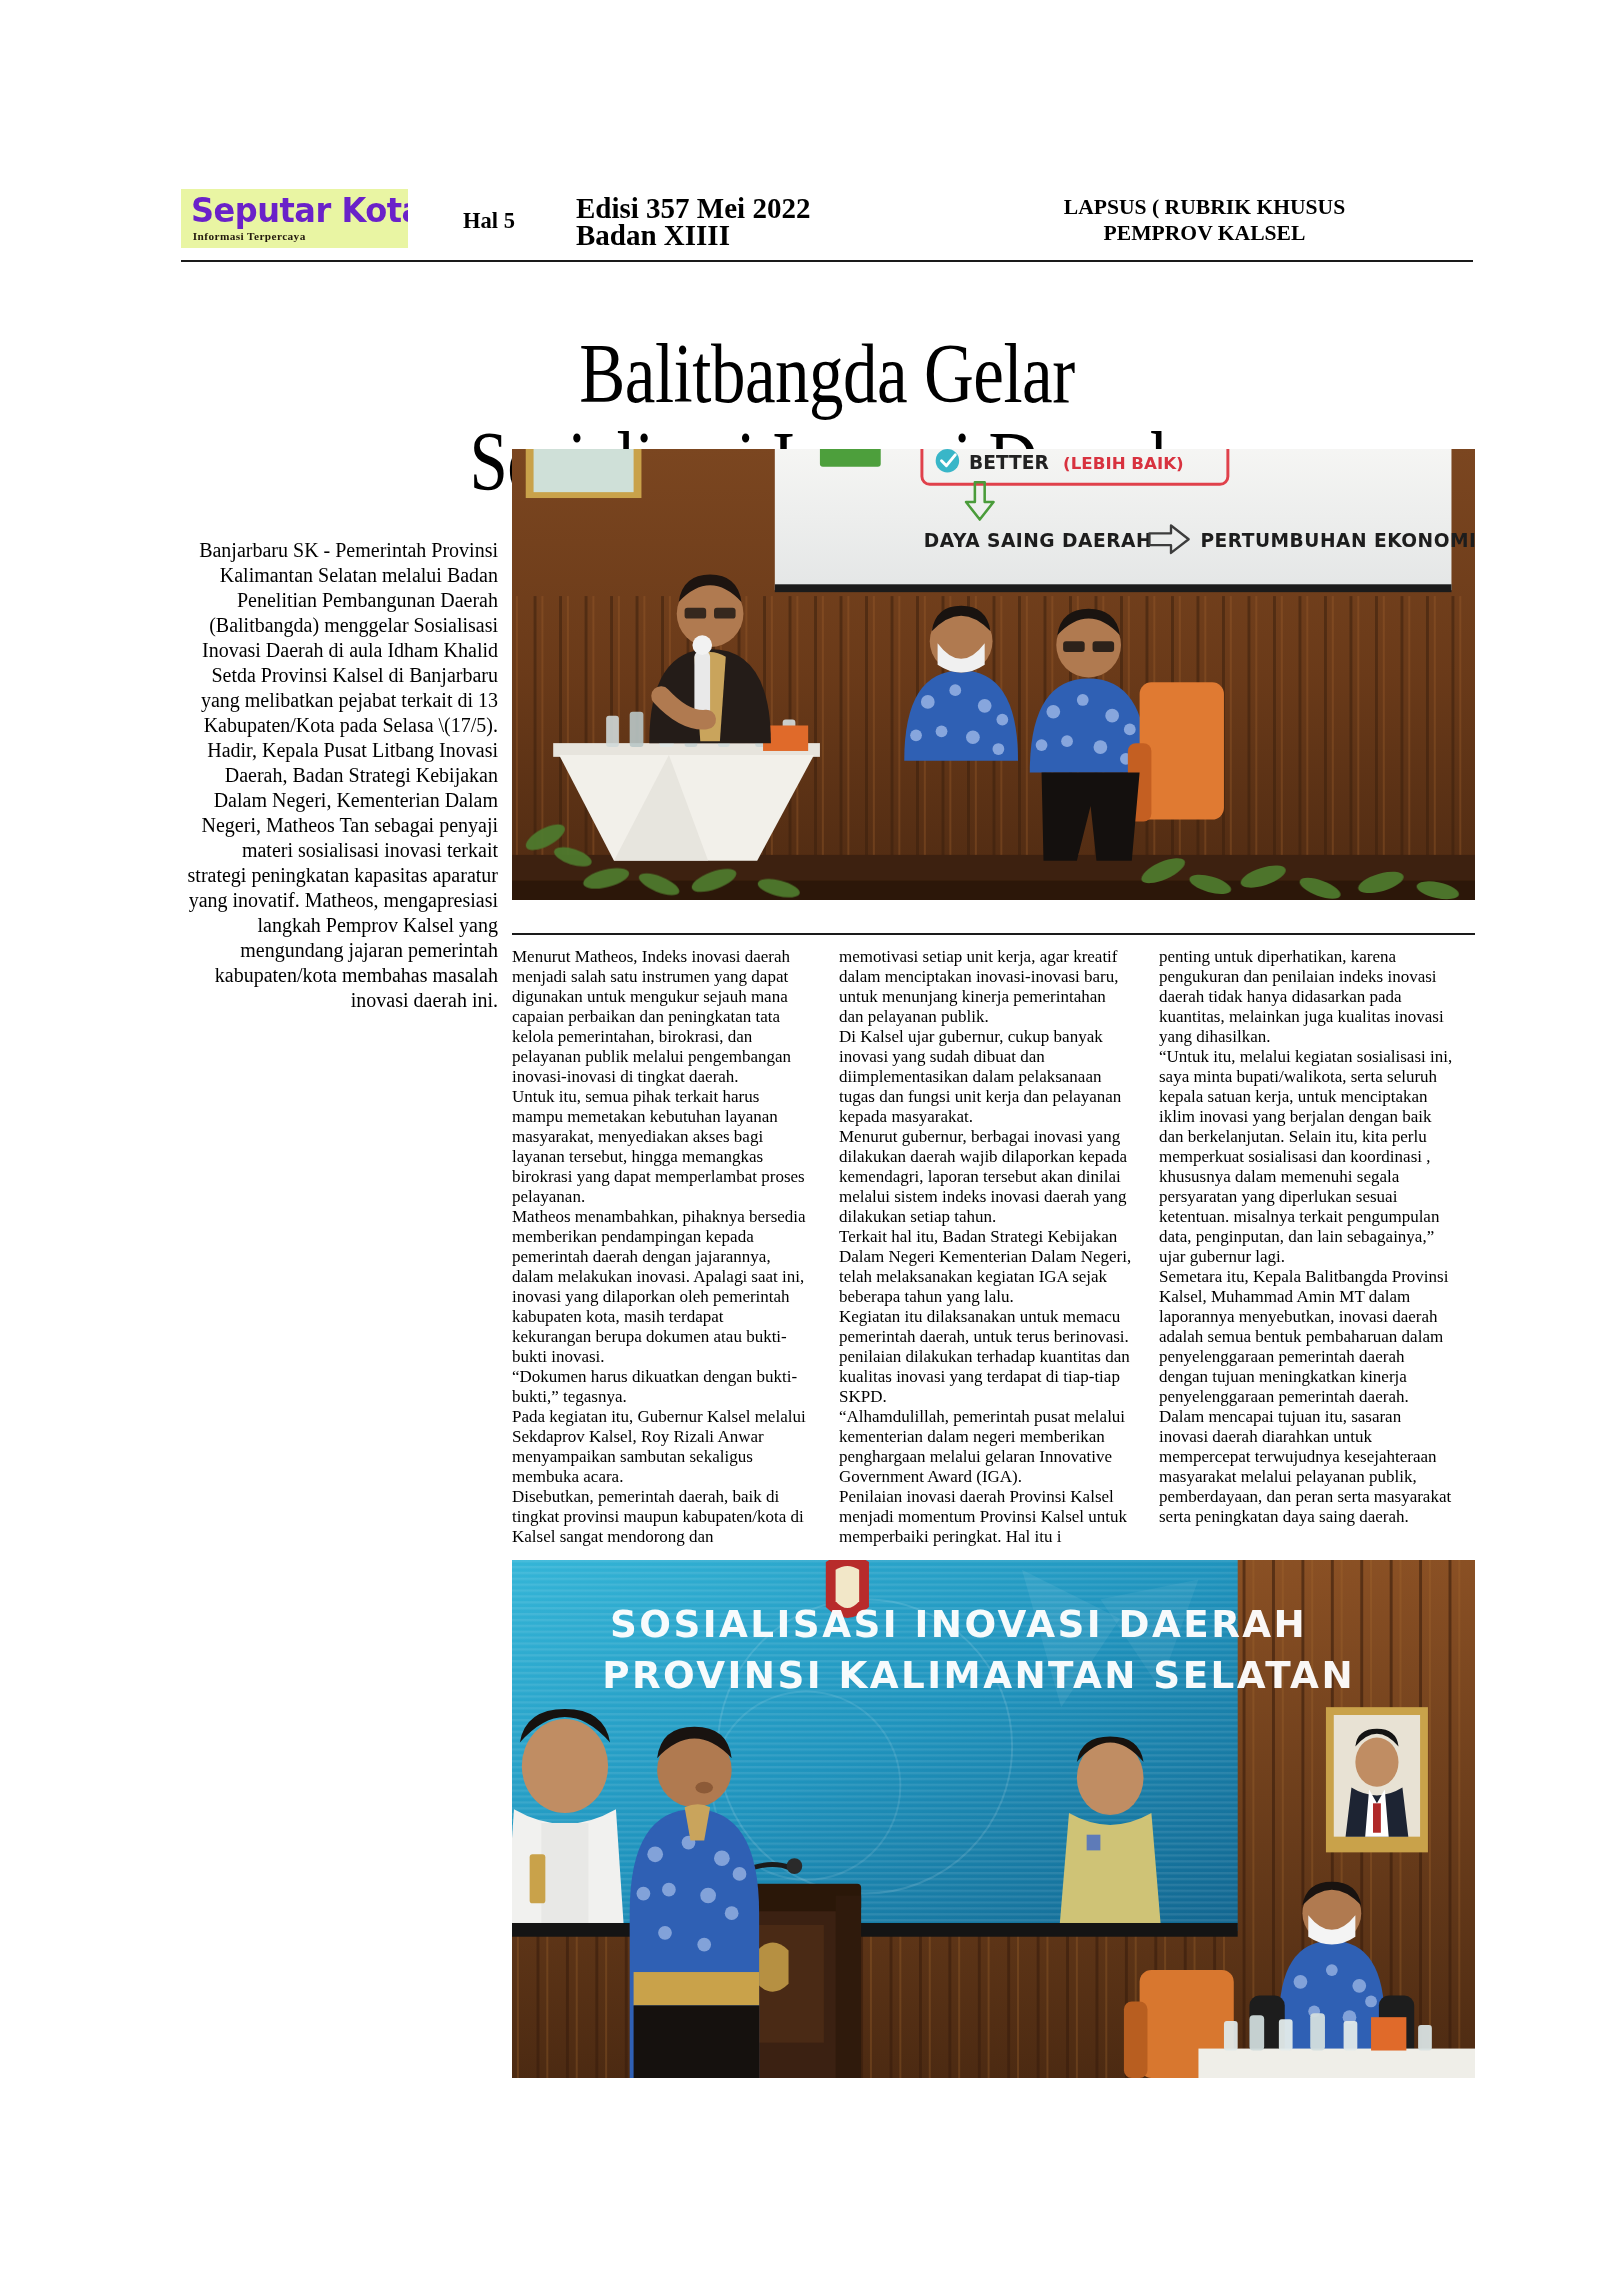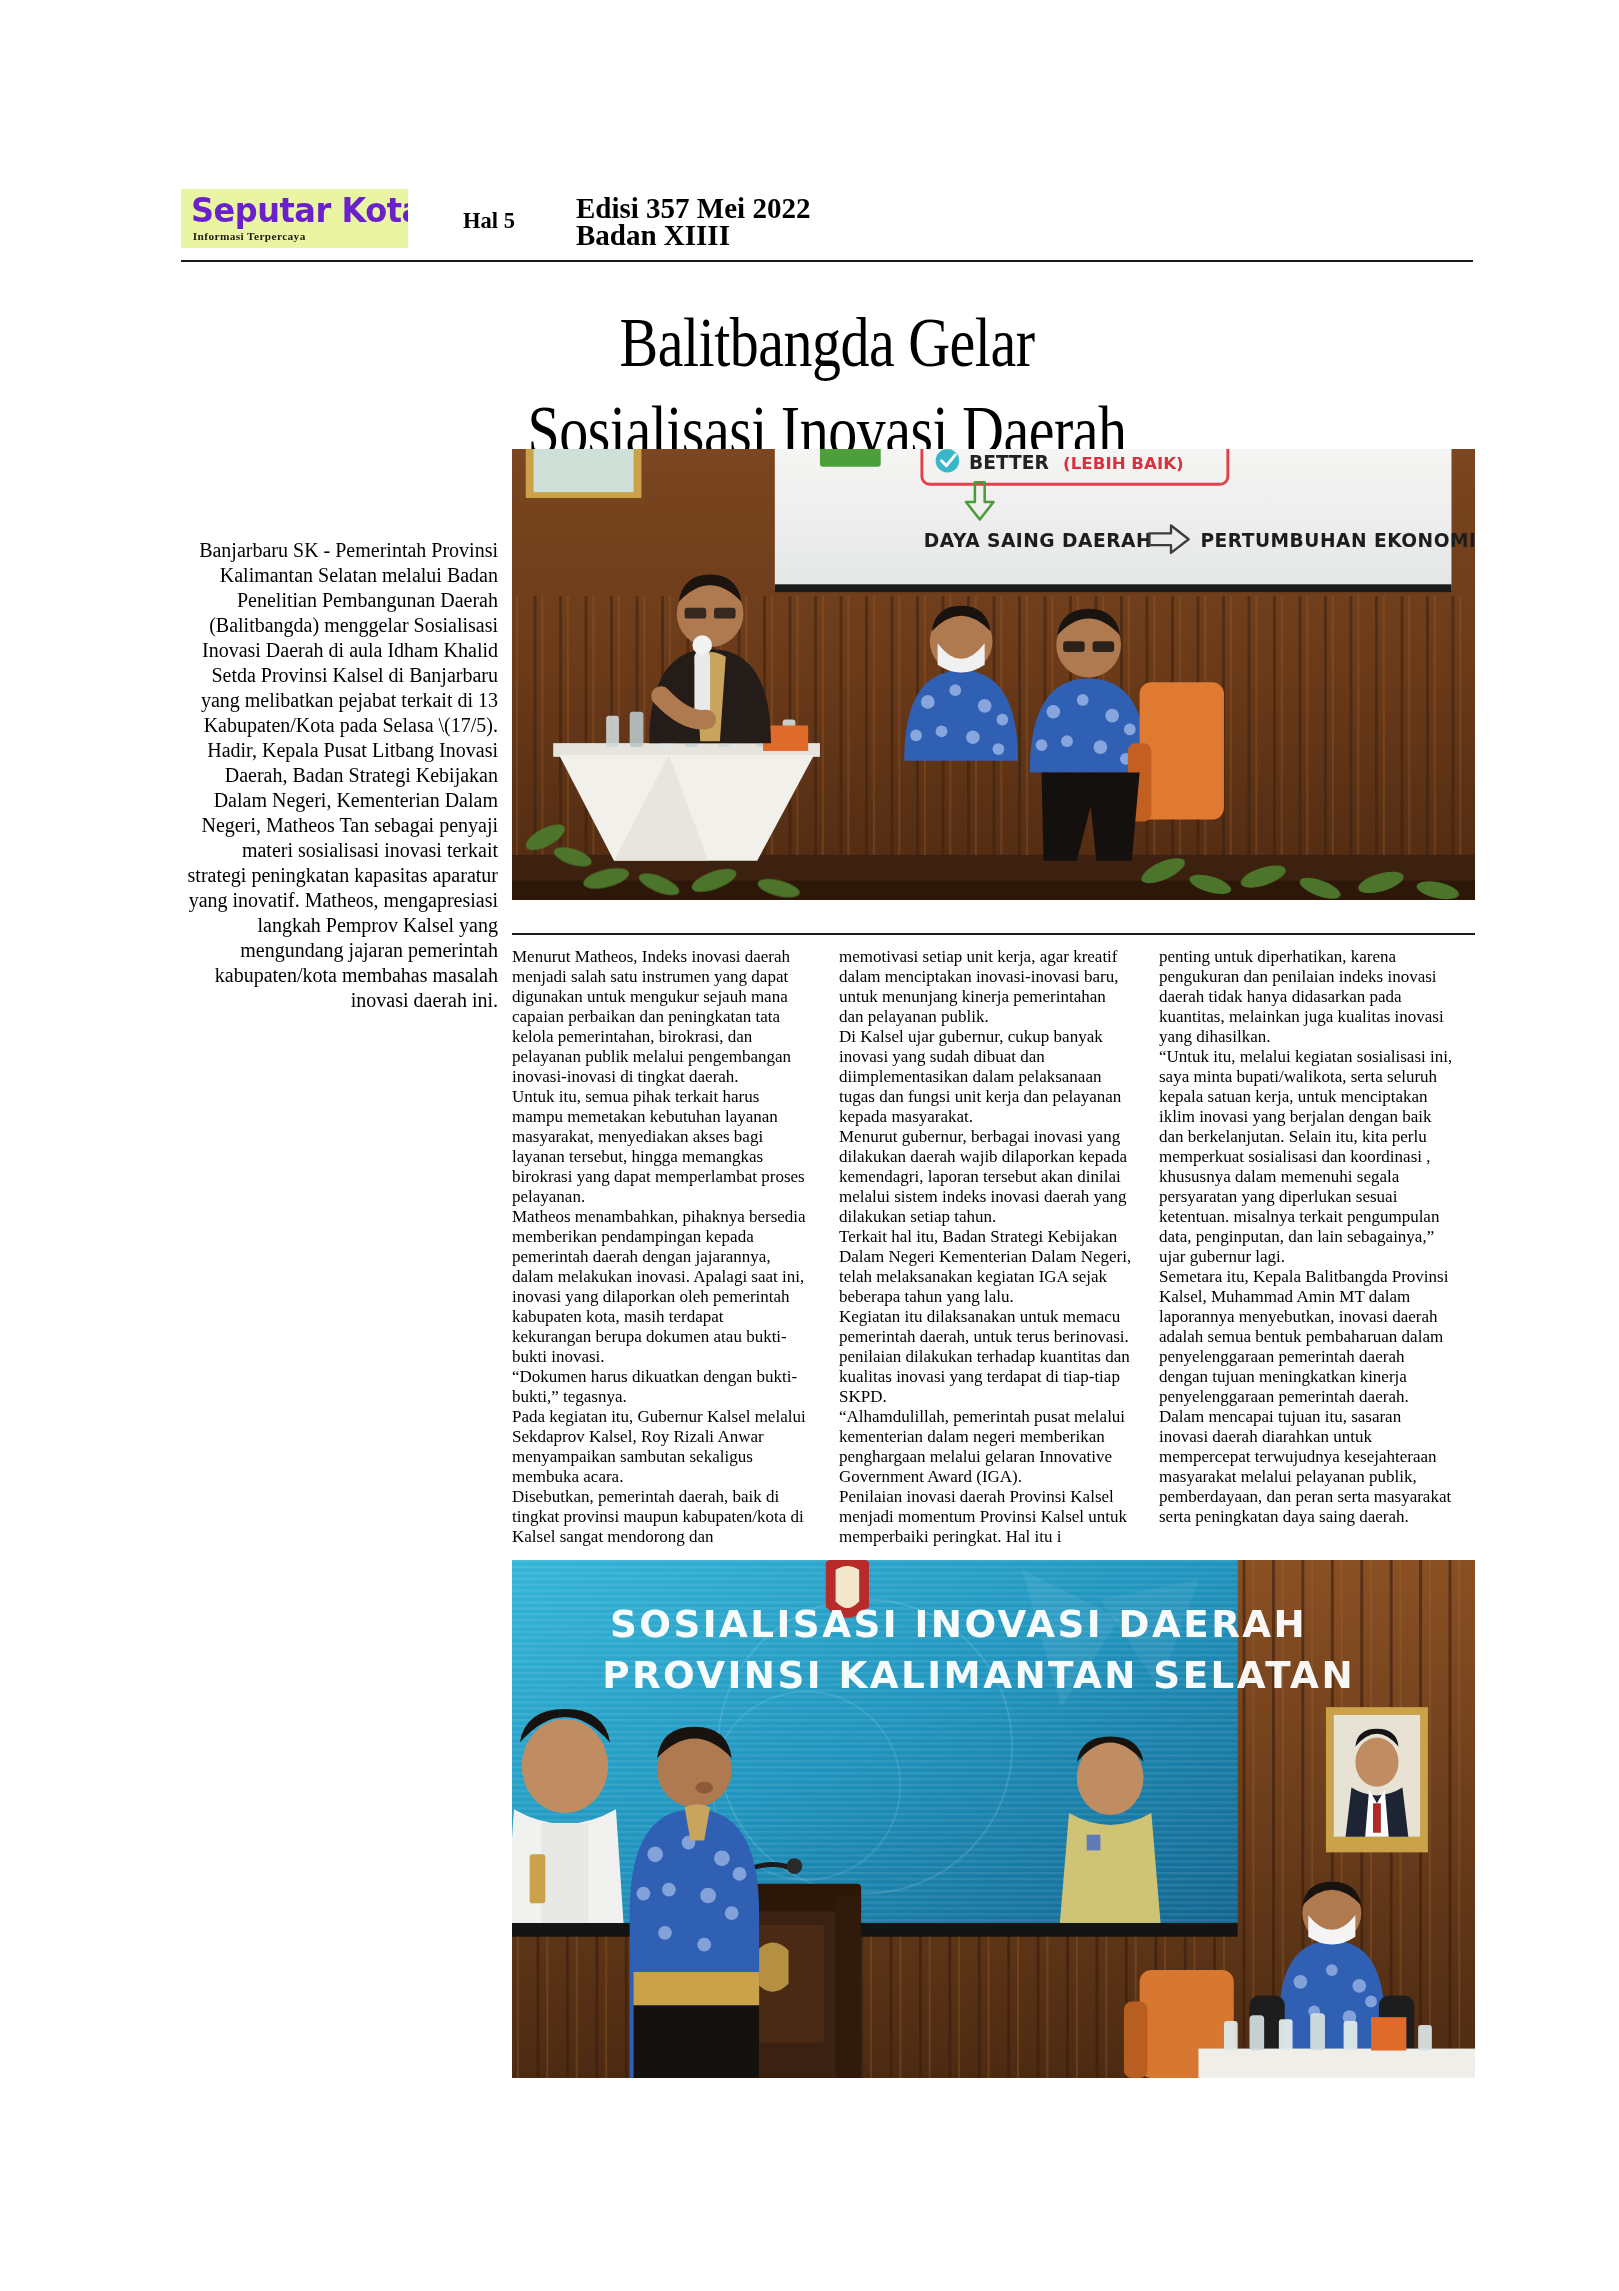--- a/index.html
+++ b/index.html
@@ -100,25 +100,25 @@
     top: 260px;
     width: 1292px;
     height: 0;
     border-top: 2px solid #1a1a1a;
   }
 
   
   .headline {
     position: absolute;
     left: 181px;
-    top: 257px;
+    top: 282px;
     width: 1292px;
     text-align: center;
     font-family: "Liberation Serif", serif;
-    font-size: 58px;
+    font-size: 69px;
     line-height: 76px;
     font-weight: normal;
     letter-spacing: -0.5px;
   }
   .headline .hl-line {
     display: block;
     transform: scaleY(1.22);
     transform-origin: center top;
   }
   .hl2 { margin-top: 11.8px; }
@@ -208,20 +208,24 @@
       <div class="logo-sub">Informasi Terpercaya</div>
     </div>
 
     <div class="hal">Hal 5</div>
 
     <div class="edisi">
       <div>Edisi 357 Mei 2022</div>
       <div>Badan XIIII</div>
     </div>
 
+    <div class="lapsus">
+      <div>LAPSUS ( RUBRIK KHUSUS</div>
+      <div>PEMPROV  KALSEL</div>
+    </div>
   </div>
 
   <div class="rule-top"></div>
 
   <h1 class="headline">
     <span class="hl-line hl1">Balitbangda Gelar</span>
     <span class="hl-line hl2">Sosialisasi Inovasi Daerah</span>
   </h1>
 
   <div class="intro">Banjarbaru  SK  - Pemerintah Provinsi Kalimantan Selatan melalui Badan Penelitian Pembangunan Daerah (Balitbangda) menggelar Sosialisasi Inovasi Daerah di aula Idham Khalid Setda Provinsi Kalsel di Banjarbaru yang melibatkan pejabat terkait di 13 Kabupaten/Kota pada Selasa \(17/5).

